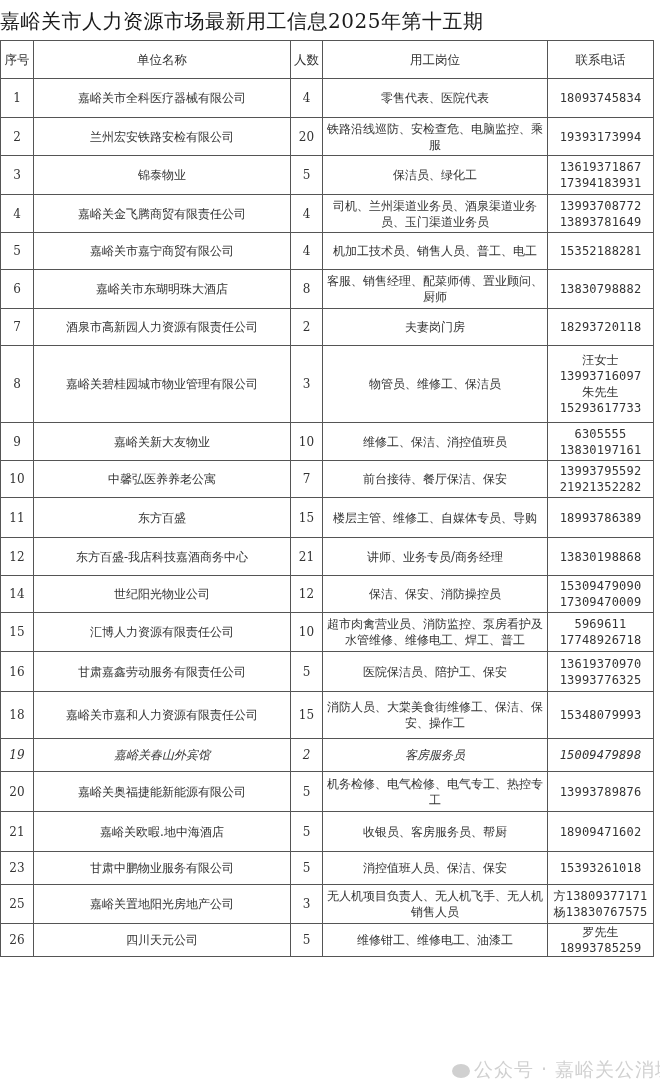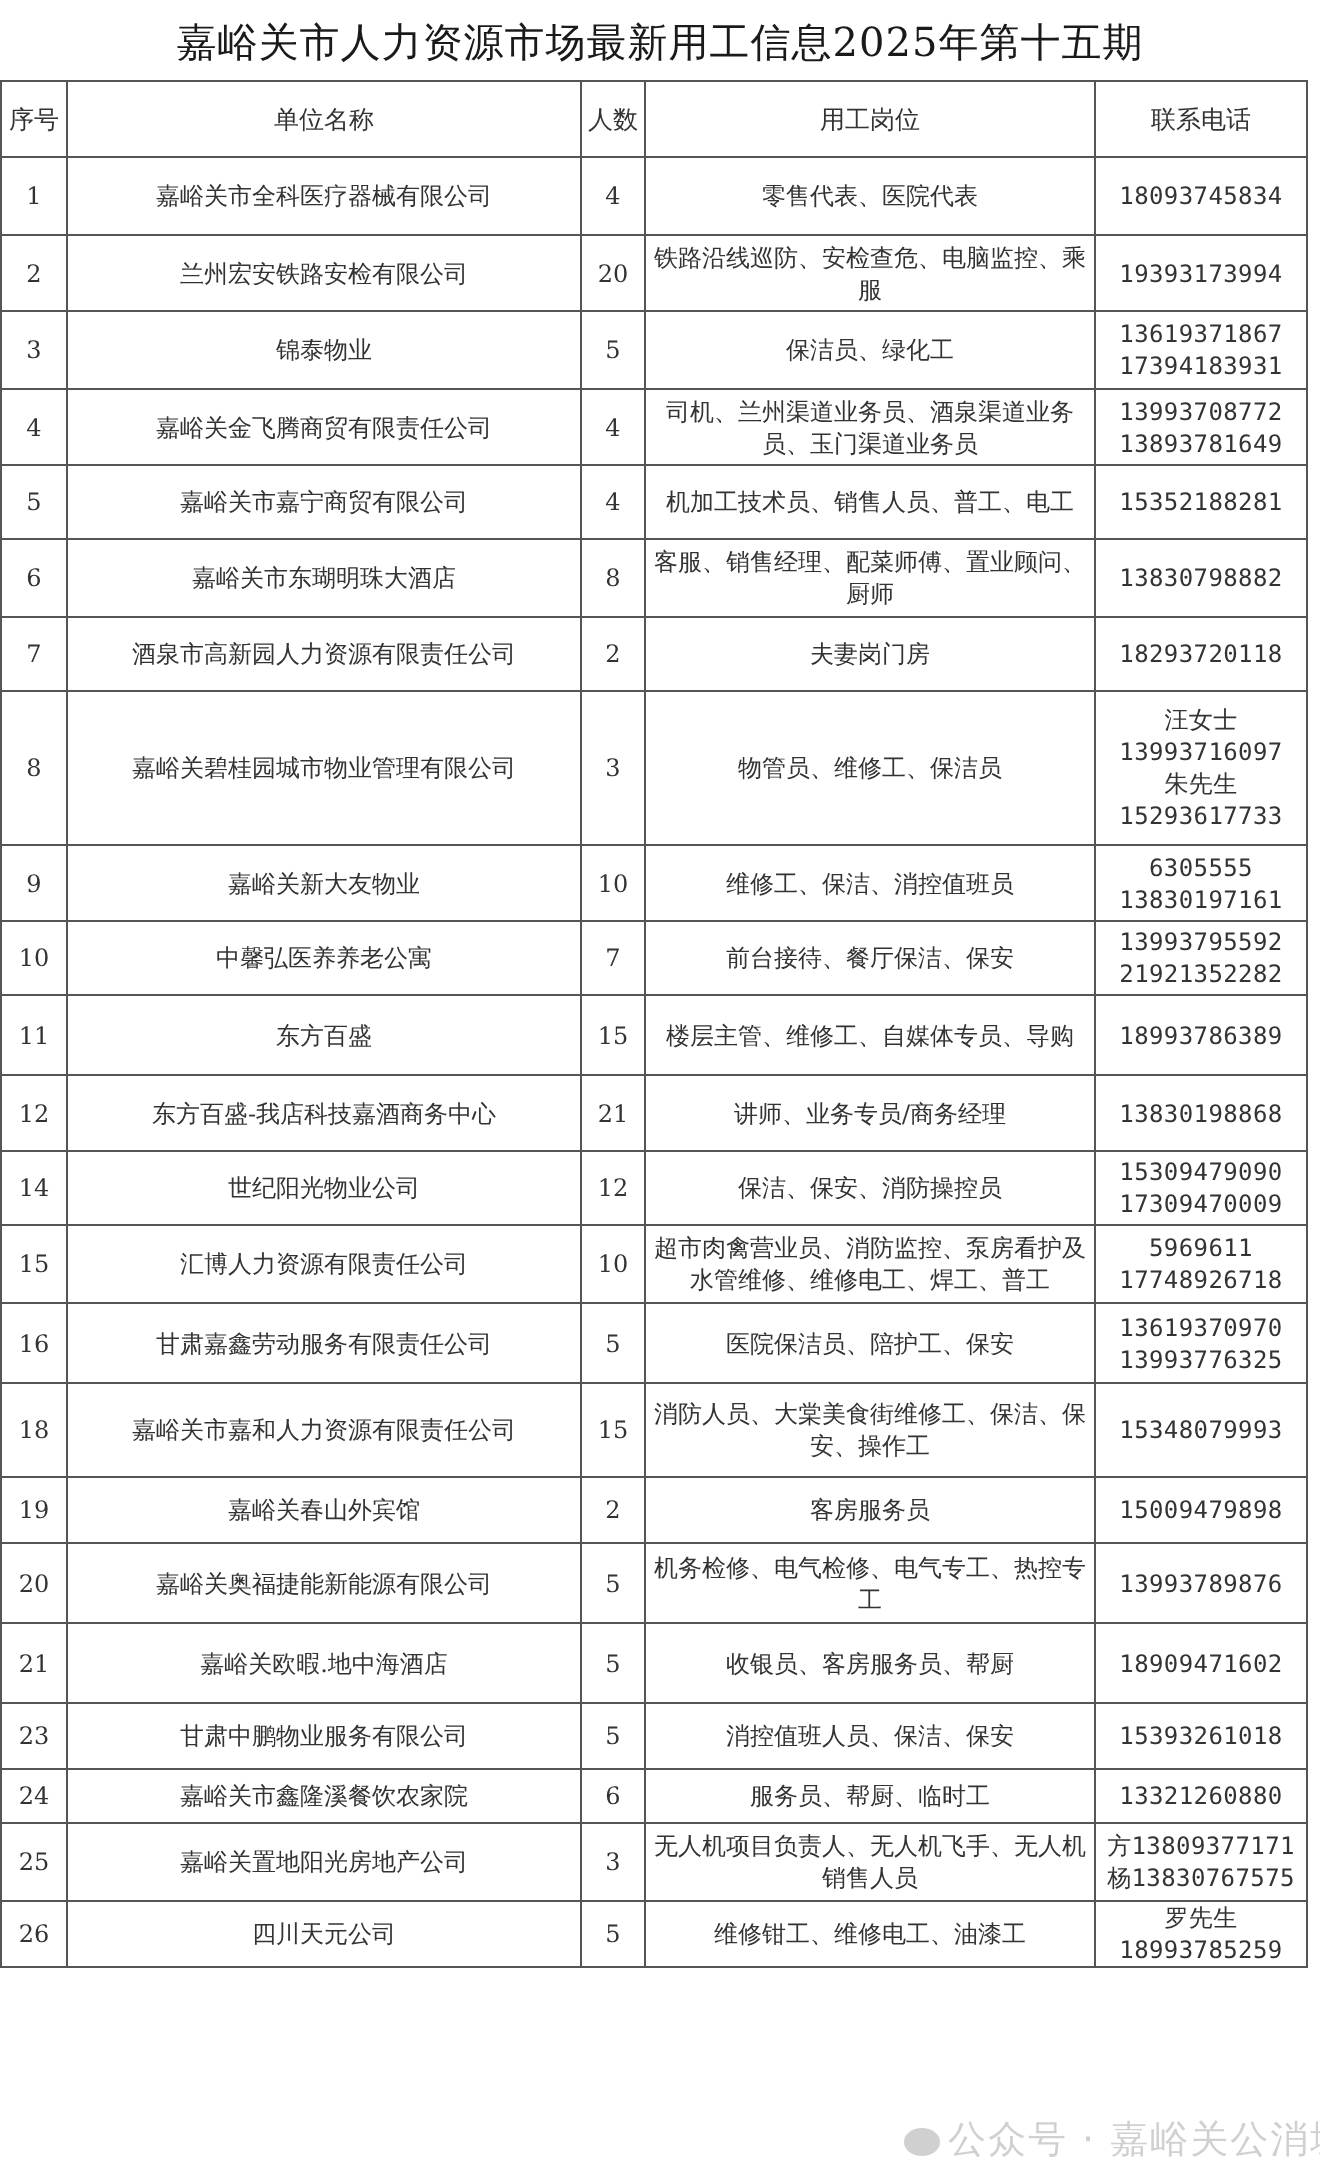--- a/index.html
+++ b/index.html
@@ -1,18 +1,18 @@
 <!DOCTYPE html>
 <html><head>
 <meta charset="utf-8">
 <style>
   html, body { margin: 0; padding: 0; background: #ffffff; }
   body { width: 660px; height: 1089px; position: relative; overflow: hidden;
          font-family: "DejaVu Serif", "Liberation Serif", serif; color: #2a2a2a; }
-  .title { position: absolute; left: 0; top: 8px; width: 660px; text-align: center;
+  .title { position: absolute; left: 0; top: 8px; width: 660px; 
            font-size: 20px; letter-spacing: 0.5px; color: #1a1a1a;
            font-family: "DejaVu Serif", "Liberation Serif", serif; }
   table.jobs { position: absolute; left: 0; top: 40px; border-collapse: collapse;
                table-layout: fixed; width: 653px; }
   table.jobs td, table.jobs th { border: 1px solid #555; text-align: center;
                vertical-align: middle; padding: 0 3px; font-weight: normal;
                font-size: 12px; line-height: 16px; color: #333; overflow: hidden; }
   table.jobs th { font-size: 12.5px; }
   col.c-no { width: 33px; } col.c-name { width: 257px; } col.c-count { width: 32px; }
   col.c-pos { width: 225px; } col.c-phone { width: 106px; }
@@ -194,21 +194,21 @@
       </tr>
       <tr style="height: 47px;">
         <td>18</td>
         <td>嘉峪关市嘉和人力资源有限责任公司</td>
         <td>15</td>
         <td class="pos">消防人员、大棠美食街维修工、保洁、保安、操作工</td>
         <td class="phone">
           <span class="line">15348079993</span>
         </td>
       </tr>
-      <tr style="height: 33px;">
+      <tr style="height: 33px; font-style: italic;">
         <td>19</td>
         <td>嘉峪关春山外宾馆</td>
         <td>2</td>
         <td class="pos">客房服务员</td>
         <td class="phone">
           <span class="line">15009479898</span>
         </td>
       </tr>
       <tr style="height: 40px;">
         <td>20</td>
@@ -230,29 +230,20 @@
       </tr>
       <tr style="height: 33px; margin-left: 32px;">
         <td>23</td>
         <td>甘肃中鹏物业服务有限公司</td>
         <td>5</td>
         <td class="pos">消控值班人员、保洁、保安</td>
         <td class="phone">
           <span class="line">15393261018</span>
         </td>
       </tr>
-      <tr style="height: 27px;">
-        <td>24</td>
-        <td>嘉峪关市鑫隆溪餐饮农家院</td>
-        <td>6</td>
-        <td class="pos">服务员、帮厨、临时工</td>
-        <td class="phone">
-          <span class="line">13321260880</span>
-        </td>
-      </tr>
       <tr style="height: 39px;">
         <td>25</td>
         <td>嘉峪关置地阳光房地产公司</td>
         <td>3</td>
         <td class="pos">无人机项目负责人、无人机飞手、无人机销售人员</td>
         <td class="phone">
           <span class="line">方13809377171</span>
           <span class="line">杨13830767575</span>
         </td>
       </tr>

